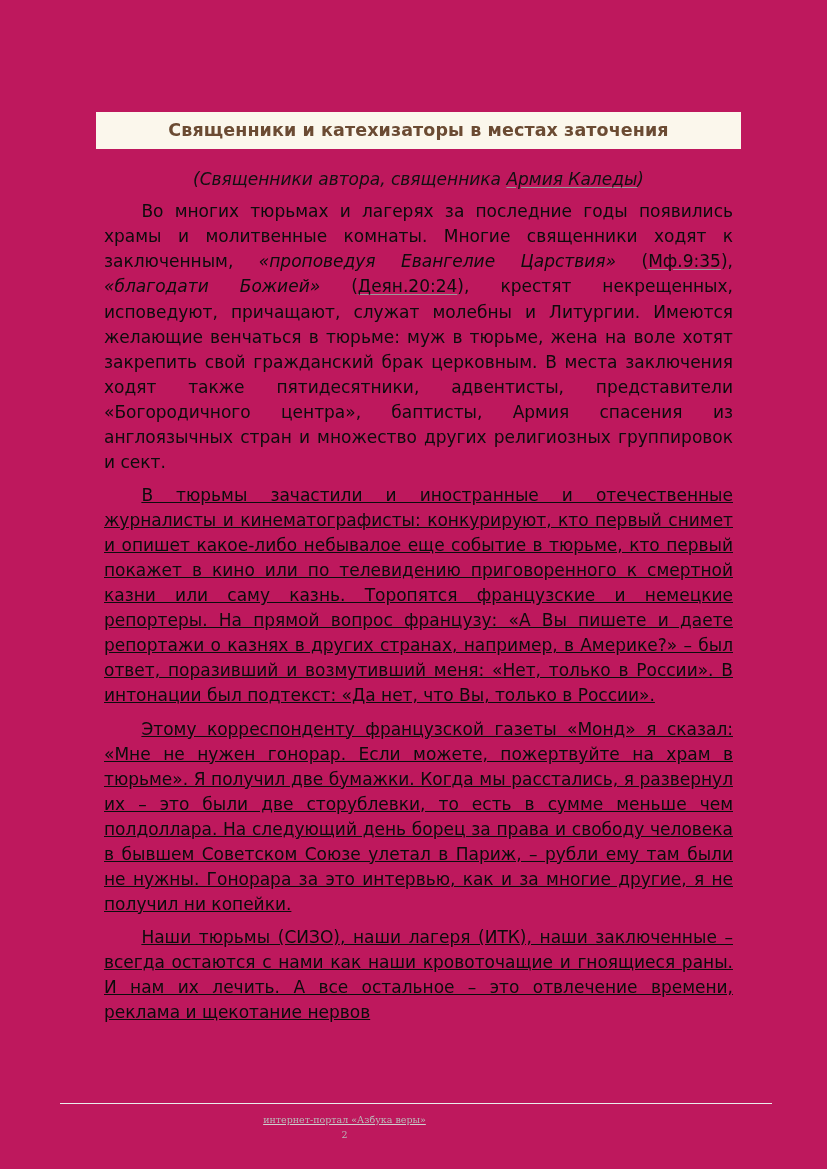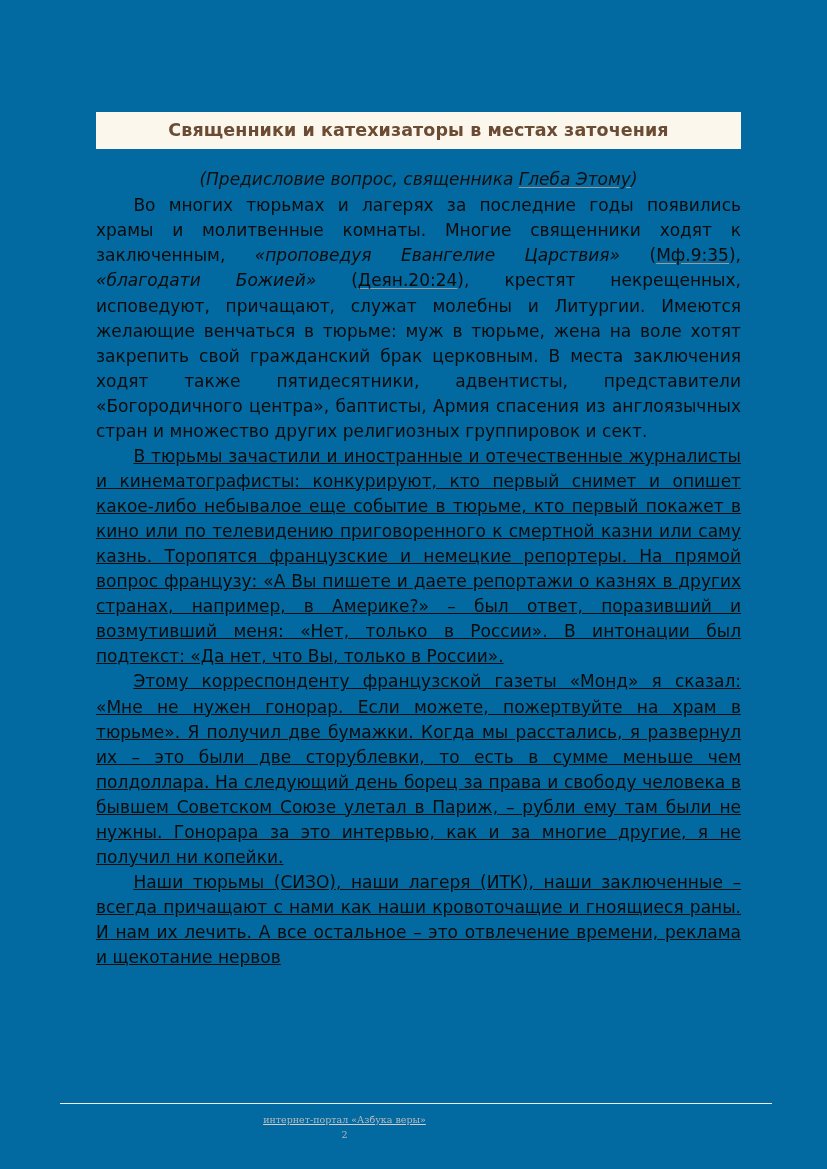--- a/index.html
+++ b/index.html
@@ -15,21 +15,21 @@
     font-family: "DejaVu Sans", sans-serif;
     color: #000000;
     overflow: hidden;
   }
 
   .page {
     position: absolute;
     left: 0; top: 0;
     width: 827px;
     height: 1169px;
-    background: #0369a1;
+    background: #be185d;
   }
 
   .content {
     position: absolute;
     left: 96px;
     top: 112px;
     width: 645px;
   }
 
   
@@ -59,21 +59,21 @@
     color: #111111;
   }
   .subtitle .lnk {
     text-decoration: underline;
     text-decoration-color: #9a9a9a;
     color: #111111;
   }
 
   
   p.body {
-    margin: 0;
+    margin: 8px;
     text-align: justify;
     text-justify: inter-word;
     font-size: 17px;
     line-height: 1.475;
     text-indent: 2.2em;
     color: #0c0c0c;
     hyphens: none;
   }
   p.body + p.body {
     margin-top: 0;
@@ -129,29 +129,29 @@
 <body>
 
 <div class="page">
 
   <div class="content">
 
     <div class="title-band">
       <span class="title-text">Священники и катехизаторы в местах заточения</span>
     </div>
 
-    <div class="subtitle"><span>(Предисловие вопрос, священника </span><span class="lnk">Глеба Этому</span><span>)</span></div>
+    <div class="subtitle"><span>(Священники автора, священника </span><span class="lnk">Армия Каледы</span><span>)</span></div>
 
     <p class="body"><span>Во многих тюрьмах и лагерях за последние годы появились храмы и молитвенные комнаты. Многие священники ходят к заключенным, </span><span class="it">«проповедуя Евангелие Царствия»</span><span> (</span><span class="lnk">Мф.9:35</span><span>), </span><span class="it">«благодати Божией»</span><span> (</span><span class="lnk">Деян.20:24</span><span>), крестят некрещенных, исповедуют, причащают, служат молебны и Литургии. Имеются желающие венчаться в тюрьме: муж в тюрьме, жена на воле хотят закрепить свой гражданский брак церковным. В места заключения ходят также пятидесятники, адвентисты, представители «Богородичного центра», баптисты, Армия спасения из англоязычных стран и множество других религиозных группировок и сект.</span></p>
 
     <p class="body">В тюрьмы зачастили и иностранные и отечественные журналисты и кинематографисты: конкурируют, кто первый снимет и опишет какое-либо небывалое еще событие в тюрьме, кто первый покажет в кино или по телевидению приговоренного к смертной казни или саму казнь. Торопятся французские и немецкие репортеры. На прямой вопрос французу: «А Вы пишете и даете репортажи о казнях в других странах, например, в Америке?» – был ответ, поразивший и возмутивший меня: «Нет, только в России». В интонации был подтекст: «Да нет, что Вы, только в России».</p>
 
     <p class="body gap">Этому корреспонденту французской газеты «Монд» я сказал: «Мне не нужен гонорар. Если можете, пожертвуйте на храм в тюрьме». Я получил две бумажки. Когда мы расстались, я развернул их – это были две сторублевки, то есть в сумме меньше чем полдоллара. На следующий день борец за права и свободу человека в бывшем Советском Союзе улетал в Париж, – рубли ему там были не нужны. Гонорара за это интервью, как и за многие другие, я не получил ни копейки.</p>
 
-    <p class="body">Наши тюрьмы (СИЗО), наши лагеря (ИТК), наши заключенные – всегда причащают с нами как наши кровоточащие и гноящиеся раны. И нам их лечить. А все остальное – это отвлечение времени, реклама и щекотание нервов</p>
+    <p class="body">Наши тюрьмы (СИЗО), наши лагеря (ИТК), наши заключенные – всегда остаются с нами как наши кровоточащие и гноящиеся раны. И нам их лечить. А все остальное – это отвлечение времени, реклама и щекотание нервов</p>
 
   </div>
 
   <div class="footer-rule"></div>
   <div class="footer">
     <span class="footer-portal">интернет-портал «Азбука веры»</span>
     <span class="footer-pageno">2</span>
   </div>
 
 </div>

